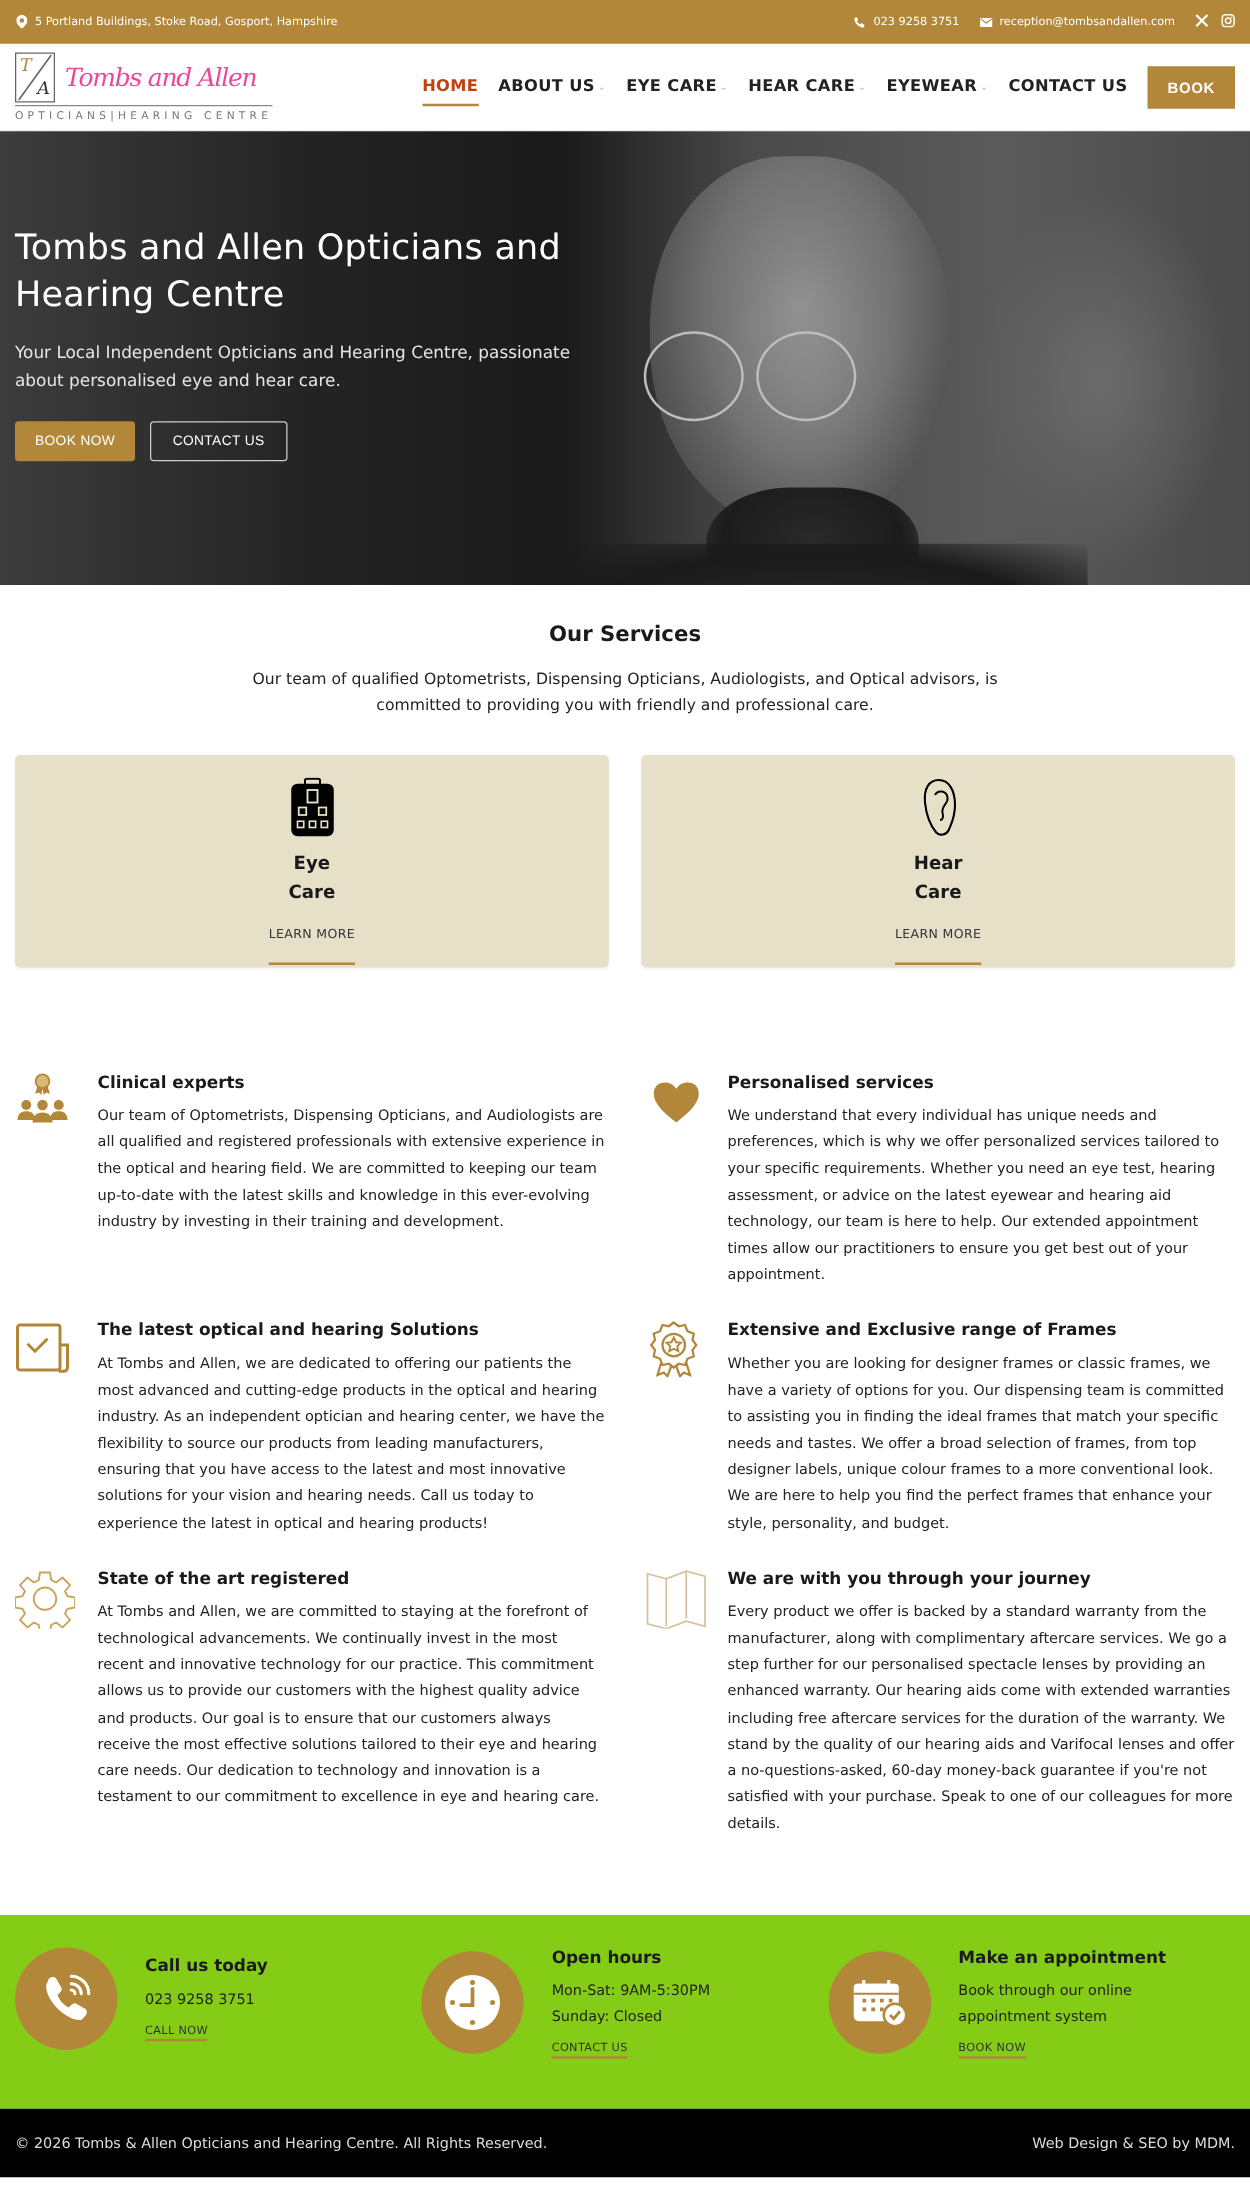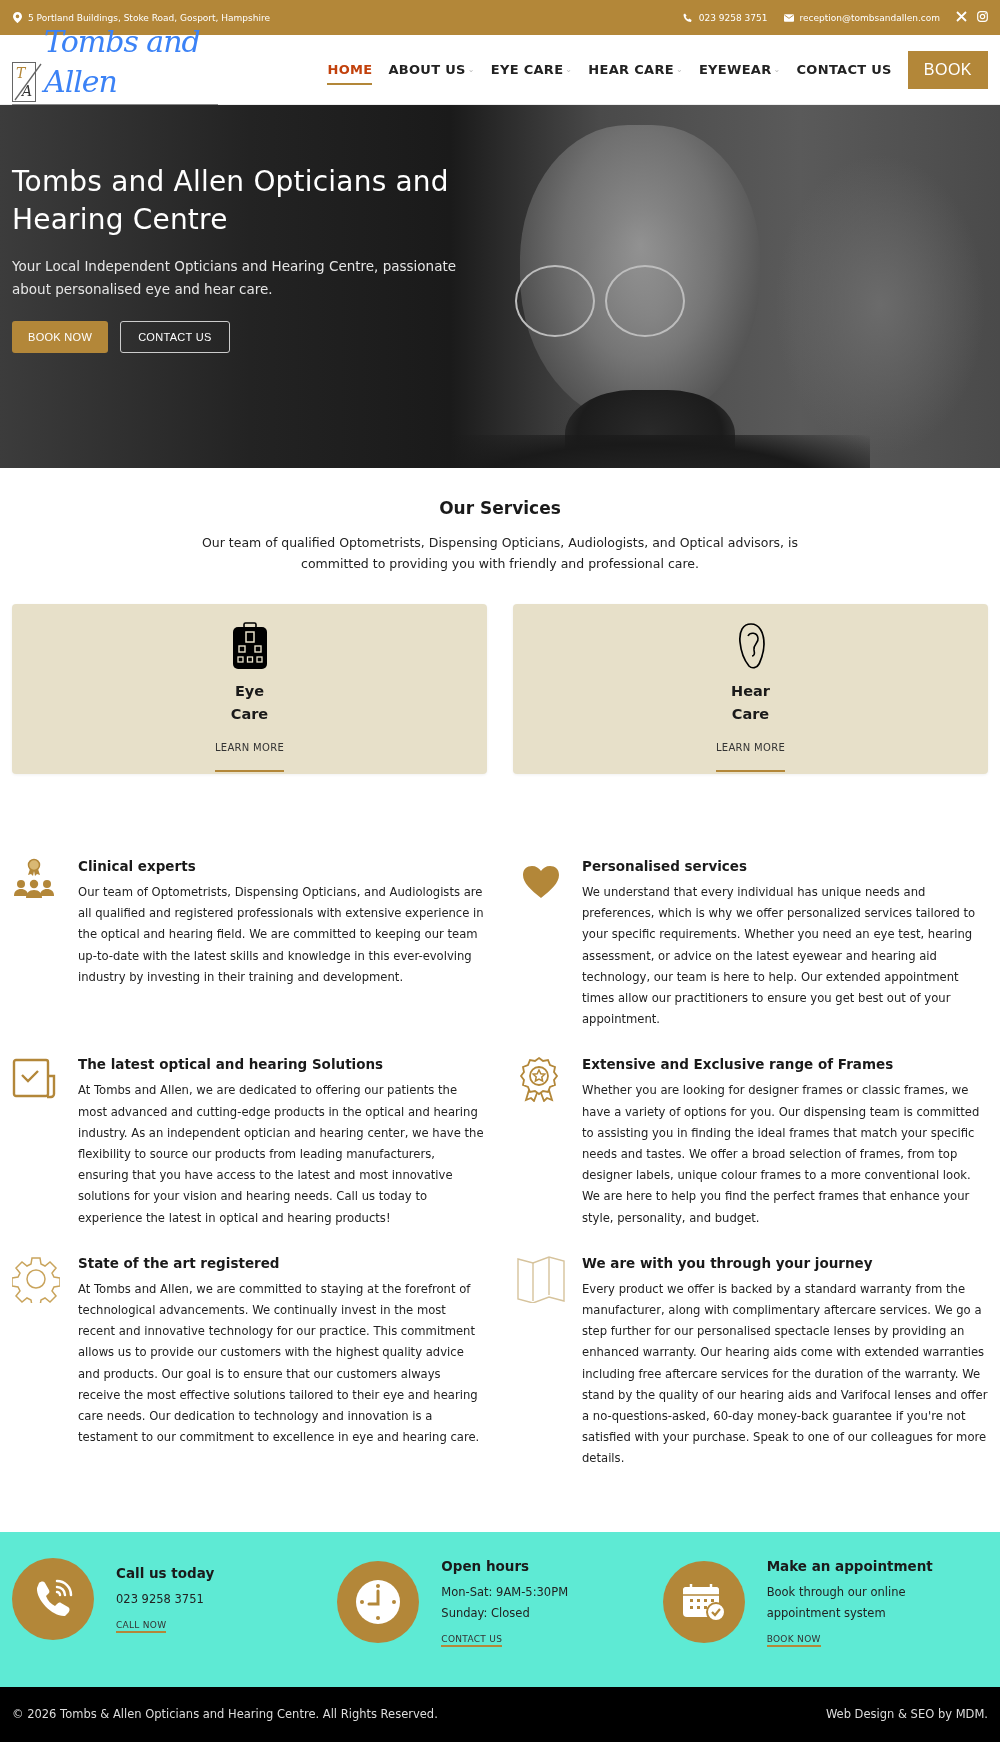--- a/index.html
+++ b/index.html
@@ -14,43 +14,43 @@
   .tb-icon { width: 10px; height: 10px; display: inline-flex; align-items: center; justify-content: center; }
   .social { display: flex; gap: 10px; align-items: center; }
 
   
   .header { height: 70px; display: flex; align-items: center; justify-content: space-between; padding: 0 12px; border-bottom: 1px solid #eee; }
   .logo { display: flex; flex-direction: column; width: 206px; }
   .logo-top { display: flex; align-items: flex-end; border-bottom: 1.5px solid #888; padding-bottom: 2px; }
   .logo-mark { width: 32px; height: 40px; border: 1.5px solid #666; position: relative; margin-right: 8px; font-family: "DejaVu Serif", serif; font-style: italic; color: #b38739; font-size: 14px; }
   .logo-mark span.t { position: absolute; left: 3px; top: 2px; }
   .logo-mark span.a { position: absolute; right: 3px; bottom: 2px; color: #333; }
-  .logo-name { font-family: "DejaVu Serif", serif; font-style: italic; color: #3b82f6; font-size: 30px; letter-spacing: -1px; line-height: 40px; }
+  .logo-name { font-family: "DejaVu Serif", serif; font-style: italic; color: #ec4899; font-size: 20px; letter-spacing: -1px; line-height: 40px; }
   .logo-sub { font-size: 8.5px; letter-spacing: 3.4px; color: #777; margin-top: 3px; white-space: nowrap; }
 
   .nav { display: flex; align-items: center; gap: 0; }
   .nav-item { font-size: 13px; font-weight: bold; color: #222; padding: 0 8px; display: flex; align-items: center; gap: 2px; letter-spacing: 0.3px; height: 30px; position: relative; }
   .nav-item.active { color: #c2410c; }
   .nav-item.active::after { content: ""; position: absolute; left: 8px; right: 8px; bottom: 0; height: 2px; background: #b38739; }
   .nav-item .chev { font-size: 8px; color: #bbb; font-weight: normal; }
-  .book-btn { background: #b38739; color: #fff; font-size: 16px; font-weight: normal; padding: 10px 16px; margin-left: 8px; border: none; letter-spacing: 0.5px; }
+  .book-btn { background: #b38739; color: #fff; font-size: 12px; font-weight: bold; padding: 10px 16px; margin-left: 8px; border: none; letter-spacing: 0.5px; }
 
   
   .hero { height: 363px; position: relative; overflow: hidden;
     background:
       radial-gradient(ellipse 120px 150px at 655px 210px, #8d8d8d 0%, #6a6a6a 40%, transparent 70%),
       radial-gradient(ellipse 180px 140px at 640px 380px, #3a3a3a 0%, transparent 70%),
       radial-gradient(ellipse 140px 200px at 880px 200px, #6b6b6b 0%, transparent 75%),
       linear-gradient(90deg, #3c3c3c 0%, #232323 25%, #1a1a1a 45%, #4a4a4a 60%, #5a5a5a 80%, #4a4a4a 100%); }
   .hero-face { position: absolute; left: 520px; top: 20px; width: 240px; height: 300px; border-radius: 45% 45% 50% 50%; background: radial-gradient(ellipse at 50% 40%, #9a9a9a 0%, #777 45%, #4d4d4d 80%, transparent 100%); opacity: 0.85; }
   .hero-glasses { position: absolute; left: 515px; top: 160px; display: flex; gap: 10px; }
   .lens { width: 80px; height: 72px; border: 2px solid #bdbdbd; border-radius: 50%; }
   .hero-beard { position: absolute; left: 565px; top: 285px; width: 170px; height: 110px; border-radius: 40% 40% 50% 50%; background: radial-gradient(ellipse at 50% 40%, #2a2a2a 0%, #1c1c1c 60%, transparent 100%); }
   .hero-shirt { position: absolute; left: 430px; top: 330px; width: 440px; height: 60px; background: radial-gradient(ellipse at 50% 100%, #2a2a2a 0%, #1a1a1a 60%, transparent 100%); }
-  .hero-content { position: absolute; left: 12px; top: 58px; width: 460px; color: #fff; }
+  .hero-content { position: absolute; left: 12px; top: 74px; width: 460px; color: #fff; }
   .hero-title { font-size: 28px; font-weight: normal; line-height: 38px; letter-spacing: 0.2px; }
   .hero-sub { font-size: 13.5px; line-height: 23px; color: #e6e6e6; margin-top: 16px; }
   .hero-btns { display: flex; gap: 12px; margin-top: 20px; }
   .btn-gold { background: #b38739; color: #fff; font-size: 11px; padding: 10px 16px; border-radius: 3px; border: none; letter-spacing: 0.3px; }
   .btn-outline { background: transparent; color: #fff; font-size: 11px; padding: 9px 17px; border: 1.5px solid #ccc; border-radius: 3px; letter-spacing: 0.3px; }
 
   
   .section-title { text-align: center; font-size: 17px; font-weight: bold; }
   .services { padding-top: 30px; }
   .services-intro { text-align: center; font-size: 12.5px; line-height: 21px; margin: 14px auto 0; width: 660px; color: #222; }
@@ -63,21 +63,21 @@
   
   .promise { padding-top: 56px; }
   .promise-grid { display: grid; grid-template-columns: 1fr 1fr; column-gap: 32px; padding: 0 12px; margin-top: 28px; }
   .promise-item { display: flex; gap: 0; margin-bottom: 26px; }
   .p-icon { width: 66px; flex-shrink: 0; display: flex; justify-content: flex-start; padding-top: 0; }
   .p-body { flex: 1; }
   .p-title { font-size: 13.5px; font-weight: bold; margin-bottom: 8px; }
   .p-text { font-size: 11.6px; line-height: 21.2px; color: #222; }
 
   
-  .contact-strip { background: #5eead4; margin-top: 36px; height: 155px; display: flex; padding: 0 12px; align-items: flex-start; padding-top: 26px; }
+  .contact-strip { background: #84cc16; margin-top: 36px; height: 155px; display: flex; padding: 0 12px; align-items: flex-start; padding-top: 26px; }
   .c-block { flex: 1; display: flex; gap: 22px; align-items: center; }
   .c-circle { width: 82px; height: 82px; border-radius: 50%; background: #b38739; display: flex; align-items: center; justify-content: center; flex-shrink: 0; }
   .c-body { display: flex; flex-direction: column; }
   .c-title { font-size: 13.5px; font-weight: bold; margin-bottom: 8px; }
   .c-line { font-size: 11.5px; line-height: 21px; color: #222; }
   .c-link { font-size: 9px; margin-top: 10px; color: #333; border-bottom: 2px solid #b38739; padding-bottom: 1px; align-self: flex-start; letter-spacing: 0.3px; }
 
   
   .footer { background: #000; color: #ddd; height: 55px; display: flex; align-items: center; justify-content: space-between; padding: 0 12px; font-size: 11.5px; }
 </style>

